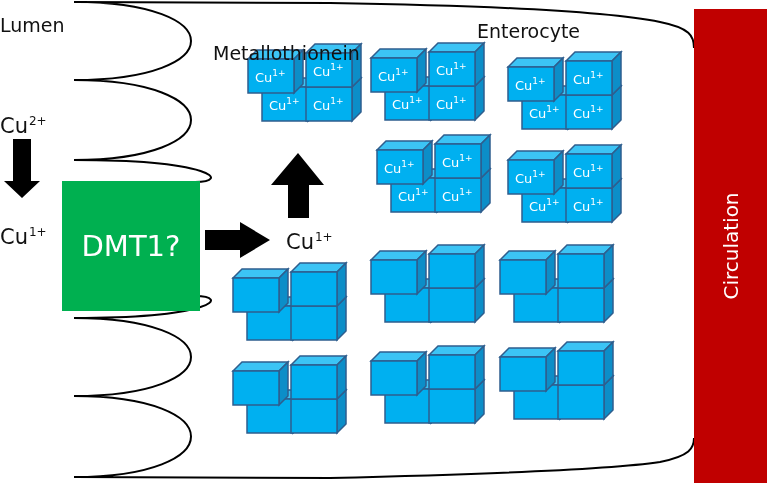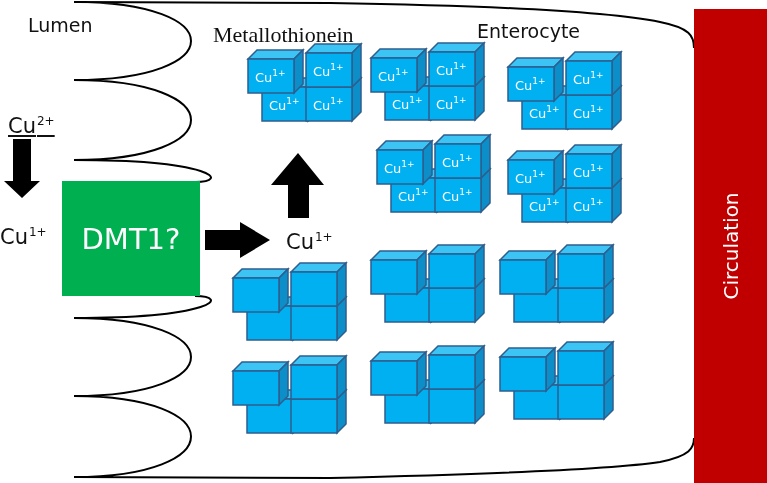--- a/index.html
+++ b/index.html
@@ -1,21 +1,21 @@
 <!DOCTYPE html>
 <html><head>
 <meta charset="utf-8">
 <style>
   html, body { margin: 0; padding: 0; background: #ffffff; }
   body { width: 767px; height: 483px; position: relative; overflow: hidden;
          font-family: "DejaVu Sans", sans-serif; }
   #diagram { position: absolute; left: 0; top: 0; width: 767px; height: 483px; }
   .lbl { position: absolute; color: #111; white-space: nowrap; font-size: 20px; line-height: 1; }
   .lbl sup { font-size: 12px; vertical-align: 0; position: relative; top: -8px; margin-left: 1px; }
-  #dmt1 { position: absolute; left: 62px; top: 181px; width: 138px; height: 115px;
+  #dmt1 { position: absolute; left: 62px; top: 181px; width: 138px; height: 130px;
           background: #00b050; display: flex; align-items: center; justify-content: center;
           color: #ffffff; font-size: 29px; }
   #circulation { position: absolute; left: 694px; top: 9px; width: 73px; height: 474px;
                  background: #c00000; }
   #circulation-label { position: absolute; left: 50%; top: 50%; color: #ffffff; font-size: 20px;
                        transform: translate(-50%, -50%) rotate(-90deg); white-space: nowrap; }
   .cu-text { font-size: 13px; fill: #ffffff; font-family: "DejaVu Sans", sans-serif; }
 </style>
 </head>
 <body>
@@ -294,25 +294,25 @@
         </g>
         <g>
           <polygon points="500,357 509,348 555,348 546,357" fill="#3cc4f5" stroke="#2e5e8e" stroke-width="1.5"></polygon>
           <polygon points="546,357 555,348 555,382 546,391" fill="#0c8ec8" stroke="#2e5e8e" stroke-width="1.5"></polygon>
           <rect x="500" y="357" width="46" height="34" fill="#00b0f0" stroke="#2e5e8e" stroke-width="1.5"></rect>
         </g>
       </g>
     </g>
 </svg>
 
-<div class="lbl" style="left:0;top:16px;font-size:19px;margin-left:28px;">Lumen</div>
-<div class="lbl" style="left:213px;top:24px;font-size:22px;font-family:Liberation Serif, serif;">Metallothionein</div>
+<div class="lbl" style="left:0;top:16px;font-size:19px;">Lumen</div>
+<div class="lbl" style="left:213px;top:44px;font-size:19px;">Metallothionein</div>
 <div class="lbl" style="left:477px;top:22px;font-size:19px;">Enterocyte</div>
 
-<div class="lbl" style="left:8px;top:116px;font-size:21px;text-decoration:underline;">
+<div class="lbl" style="left:0;top:116px;font-size:21px;">
   <span>Cu</span><sup>2+</sup>
 </div>
 <div class="lbl" style="left:0;top:227px;font-size:21px;">
   <span>Cu</span><sup>1+</sup>
 </div>
 <div class="lbl" style="left:286px;top:232px;font-size:21px;">
   <span>Cu</span><sup>1+</sup>
 </div>
 
 <div id="dmt1">

